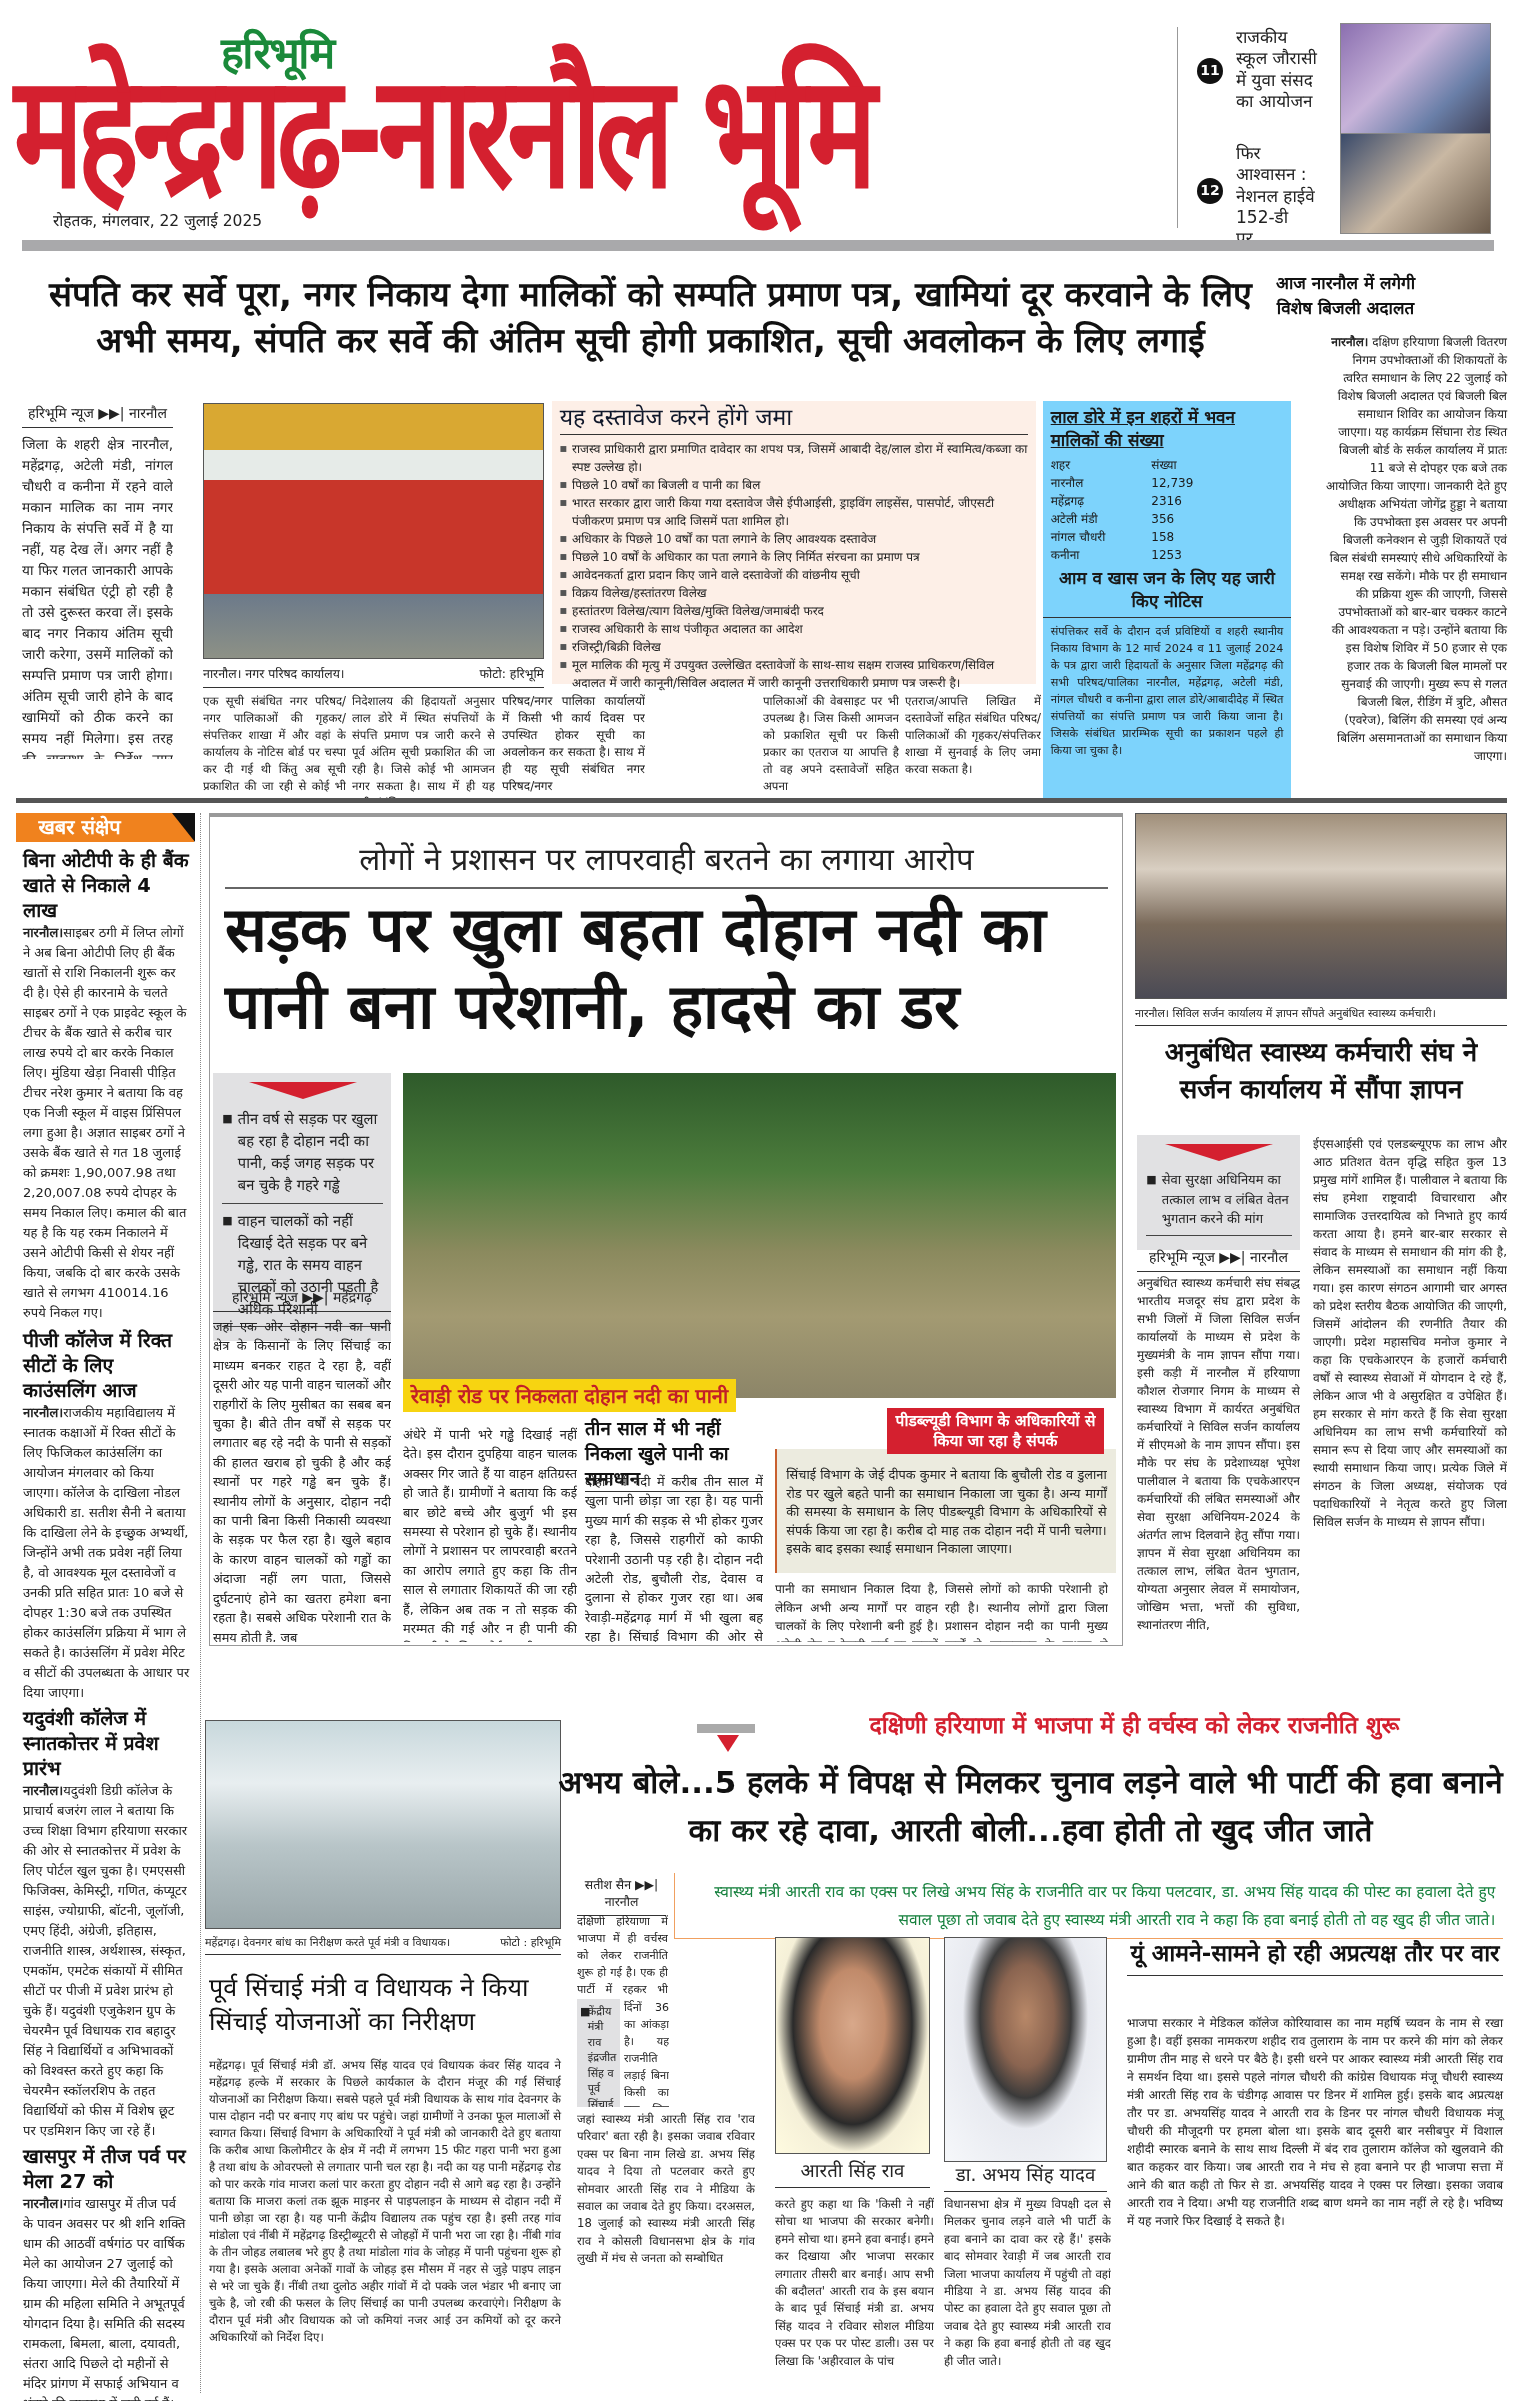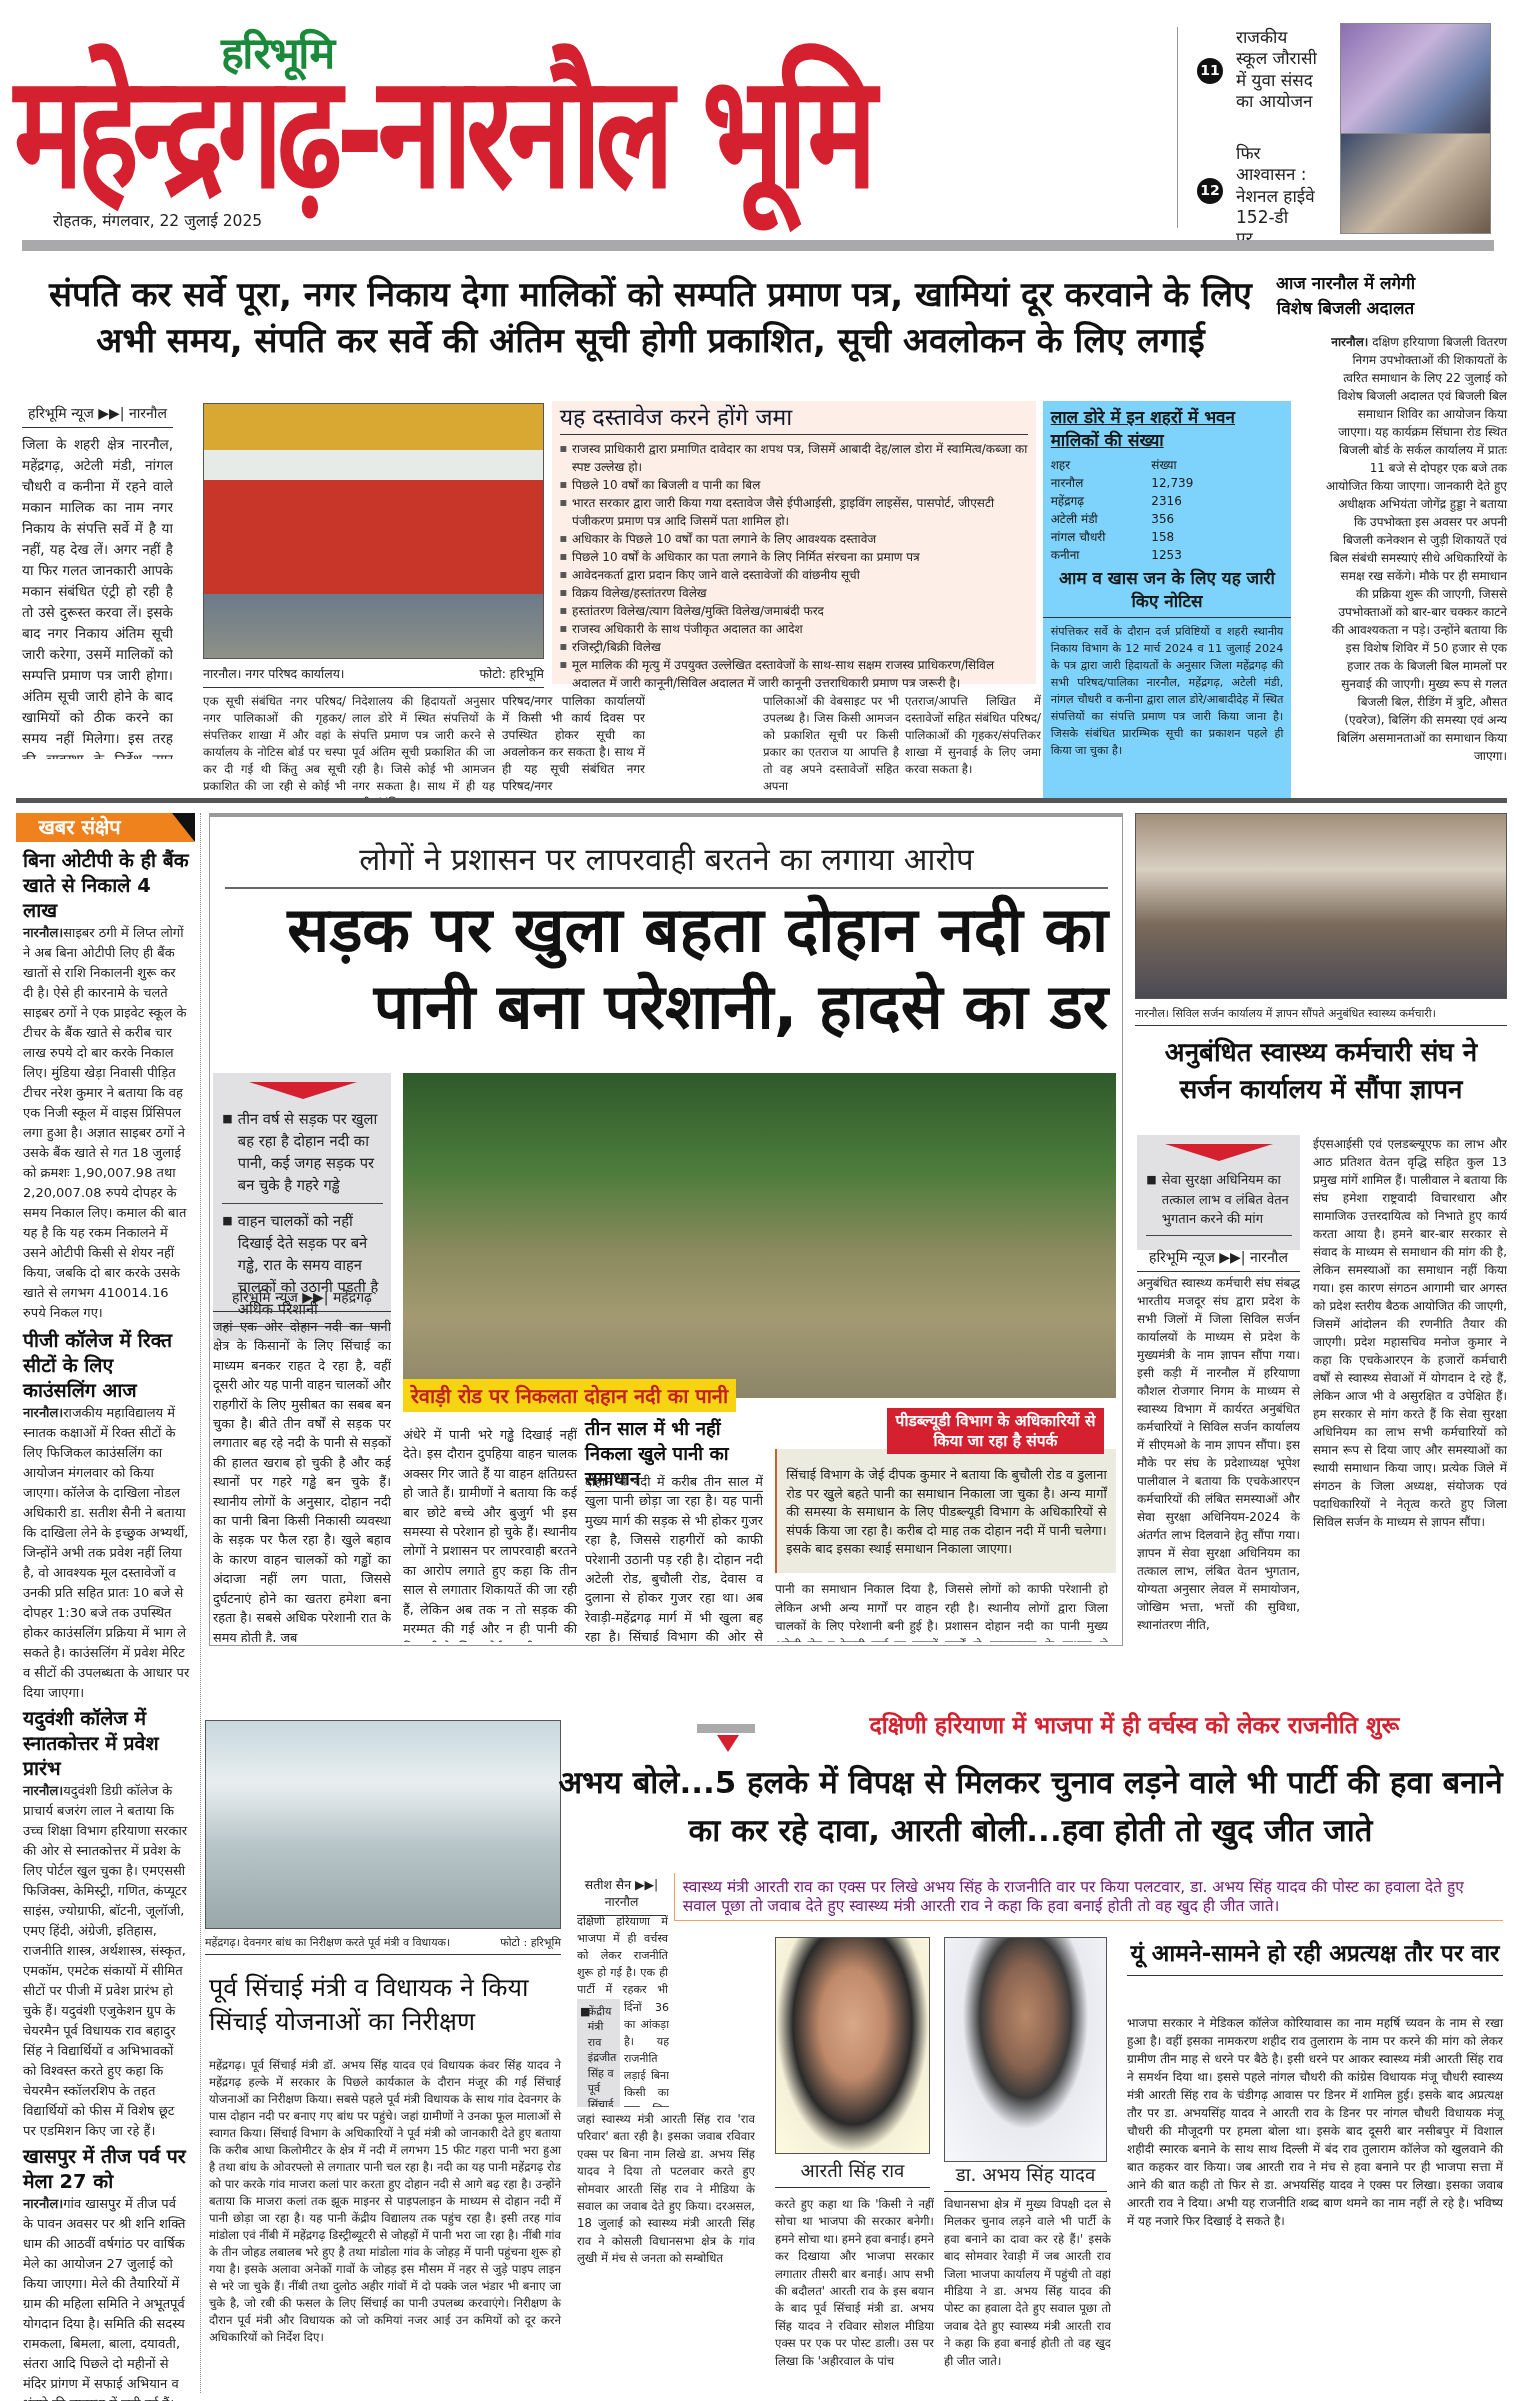--- a/index.html
+++ b/index.html
@@ -30,34 +30,34 @@
 table.city td,table.city th{text-align:left;font-weight:normal;padding-right:46px}
 .hr-full{height:4.6px;background:#555}
 .khabar-tag{left:15.5px;top:813px;width:178px;height:29px;background:#f0821e;color:#fff;font-weight:bold;font-size:20px;padding-left:23px;line-height:29px}
 .khabar-tag::after{content:"";position:absolute;right:-1.5px;top:0;border-right:23px solid #111;border-bottom:29px solid transparent}
 .brief-h{font-size:19.4px;font-weight:bold;line-height:25px;color:#111}
 .brief-b{font-size:13px;line-height:20px;color:#222}
 .brief-b b{font-weight:bold}
 .vdiv{border-left:1.5px dotted #888}
 .river-box{left:209px;top:813px;width:914px;height:833px;border:1.5px solid #999;border-top:4.6px solid #999}
 .river-kicker{left:225px;top:837px;width:883px;text-align:center;font-size:31px;color:#222;border-bottom:2.3px solid #666;padding-bottom:7.7px}
-.river-head{left:225px;top:891px;width:883px;text-align:right;font-size:62px;font-weight:bold;line-height:77px;color:#111}
+.river-head{left:225px;top:891px;width:883px;text-align:left;font-size:62px;font-weight:bold;line-height:77px;color:#111}
 .hl-box{background:#e1e1e3;padding:9.3px 7.7px 7.7px 9.3px;font-size:14.7px;line-height:22px;color:#222}
 .hl-box .chev{height:20px;margin-bottom:6.2px;position:relative}
 .hl-box .chev::before{content:"";position:absolute;left:50%;top:0;transform:translateX(-50%);border-left:54px solid transparent;border-right:54px solid transparent;border-top:17px solid #d4202f}
 .hl-item{padding-left:15.5px;position:relative;border-bottom:1.5px solid #444;padding-bottom:6.2px;margin-bottom:6.2px}
 .hl-item::before{content:"\25A0";position:absolute;left:0;font-size:11px;color:#222}
 .road-photo{left:403px;top:1073px;width:713px;height:325px;background:linear-gradient(180deg,#2e5a2a 0%,#4c7c3c 30%,#8b8a5e 55%,#a39a72 75%,#8c8568 100%)}
 .road-caption{left:403px;top:1379px;background:#f7d411;color:#c31f27;font-weight:bold;font-size:20px;padding:3.1px 7.7px}
 .sub-head{font-size:18.6px;font-weight:bold;line-height:25px;color:#111;border-bottom:1.5px solid #333;padding-bottom:0}
 .pwd-box{left:775px;top:1449px;width:341px;height:124px;background:#ecebdf;border-left:2.3px solid #c9602f}
 .pwd-tag{left:887px;top:1408px;width:217px;background:#d4202f;color:#fff;font-weight:bold;font-size:15.5px;text-align:center;line-height:20px;padding:3.1px}
 .pol-kicker{left:782px;top:1708px;width:705px;text-align:center;font-size:23px;font-weight:bold;color:#d4202f}
 .pol-head{left:558px;top:1758px;width:945px;text-align:center;font-size:31px;font-weight:bold;line-height:48px;color:#111}
-.pol-deck{left:674px;top:1873px;width:829px;font-size:15.5px;line-height:19px;color:#701a75;border-left:1.5px solid #f0a060;border-bottom:1.5px solid #f0a060;padding:4.6px 7.7px;text-align:left}
+.pol-deck{left:674px;top:1873px;width:829px;font-size:15.5px;line-height:28px;color:#15803d;border-left:1.5px solid #f0a060;border-bottom:1.5px solid #f0a060;padding:4.6px 7.7px;text-align:right}
 .portrait-name{font-size:23px;text-align:center;color:#222;border-bottom:1.5px solid #333;padding-bottom:4.6px}
 </style>
 </head>
 <body>
 
 <div class="abs mast-brand">हरिभूमि</div>
 <div class="abs mast-title">महेन्द्रगढ़-नारनौल भूमि</div>
 <div class="abs mast-date">रोहतक, मंगलवार, 22 जुलाई 2025</div>
 <div class="abs teaser-div"></div>
 <div class="abs teaser" style="top:27px;height:116px">

